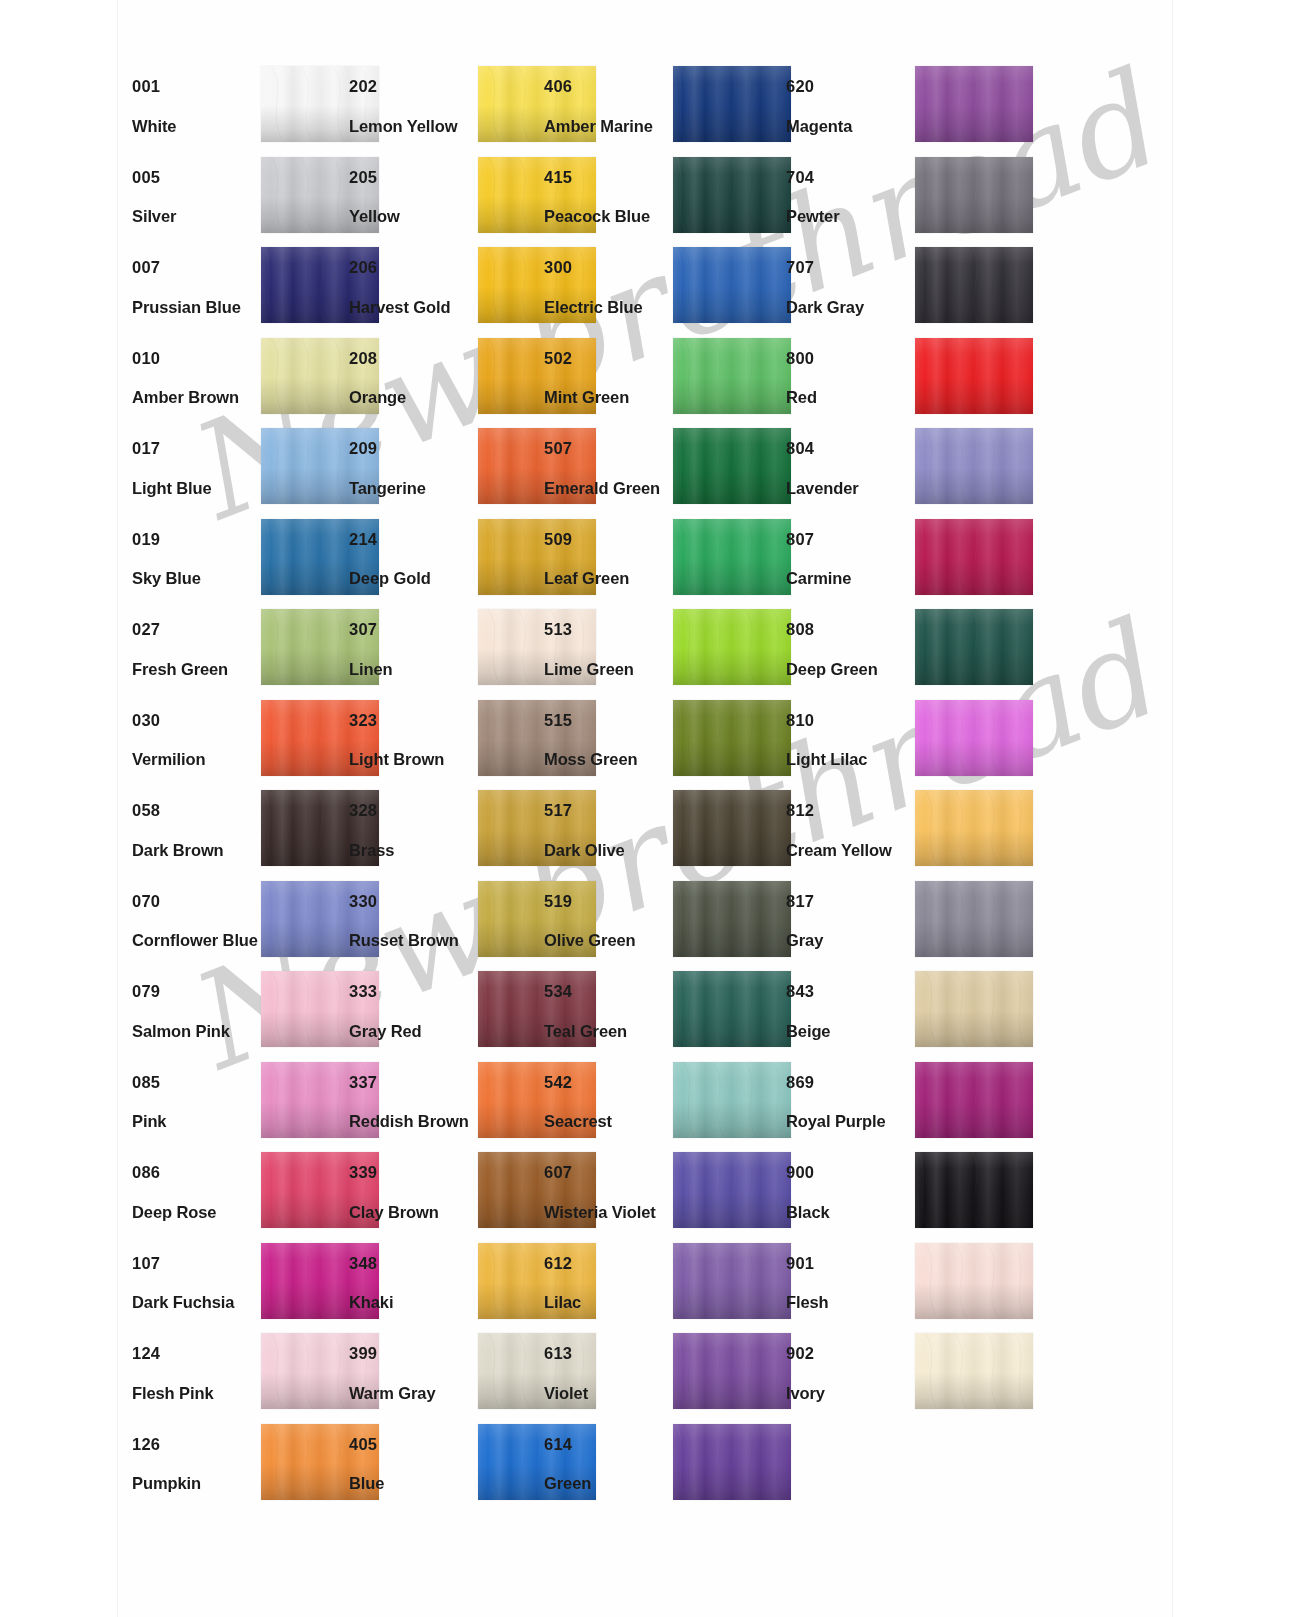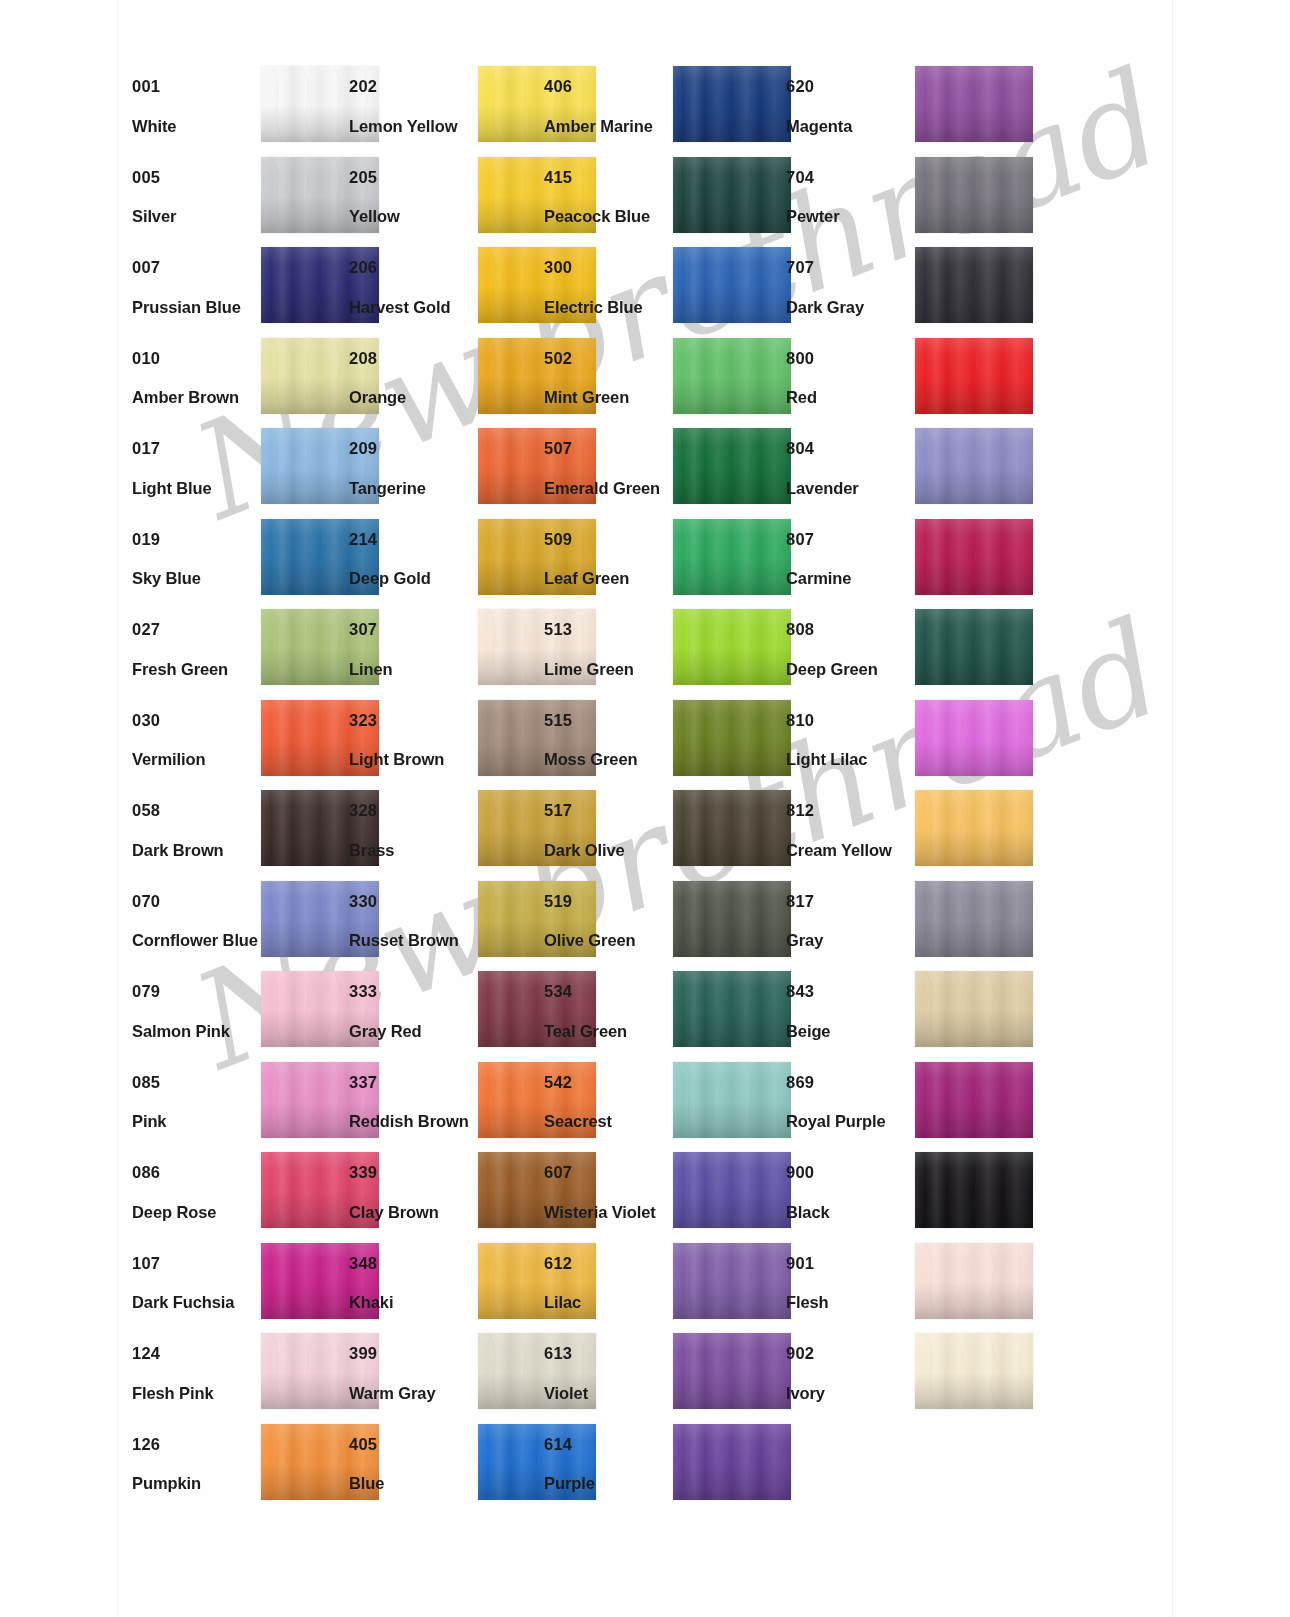--- a/index.html
+++ b/index.html
@@ -1097,21 +1097,21 @@
               <path d="M58 0 C 70 28, 50 52, 64 76" stroke="rgba(255,255,255,0.16)" stroke-width="0.7" fill="none"></path>
             </svg>
           </div>
           <div class="sheen"></div>
           <div class="shade"></div>
         </div>
       </div>
       <div class="swatch-row">
         <div class="swatch-labels">
           <div class="swatch-code">614</div>
-          <div class="swatch-name">Purple</div>
+          <div class="swatch-name">Green</div>
         </div>
         <div class="swatch-chip" style="background: rgb(103, 64, 154);">
           <div class="strands">
             <svg viewBox="0 0 118 76" preserveAspectRatio="none">
               <path d="M10 0 C 26 22, 6 46, 22 76" stroke="rgba(0,0,0,0.18)" stroke-width="0.8" fill="none"></path>
               <path d="M40 0 C 58 26, 34 48, 52 76" stroke="rgba(0,0,0,0.16)" stroke-width="0.8" fill="none"></path>
               <path d="M72 0 C 90 24, 66 50, 84 76" stroke="rgba(0,0,0,0.16)" stroke-width="0.8" fill="none"></path>
               <path d="M100 0 C 114 26, 96 50, 110 76" stroke="rgba(0,0,0,0.14)" stroke-width="0.8" fill="none"></path>
               <path d="M4 0 C 14 30, 2 52, 12 76" stroke="rgba(255,255,255,0.18)" stroke-width="0.7" fill="none"></path>
               <path d="M58 0 C 70 28, 50 52, 64 76" stroke="rgba(255,255,255,0.16)" stroke-width="0.7" fill="none"></path>

